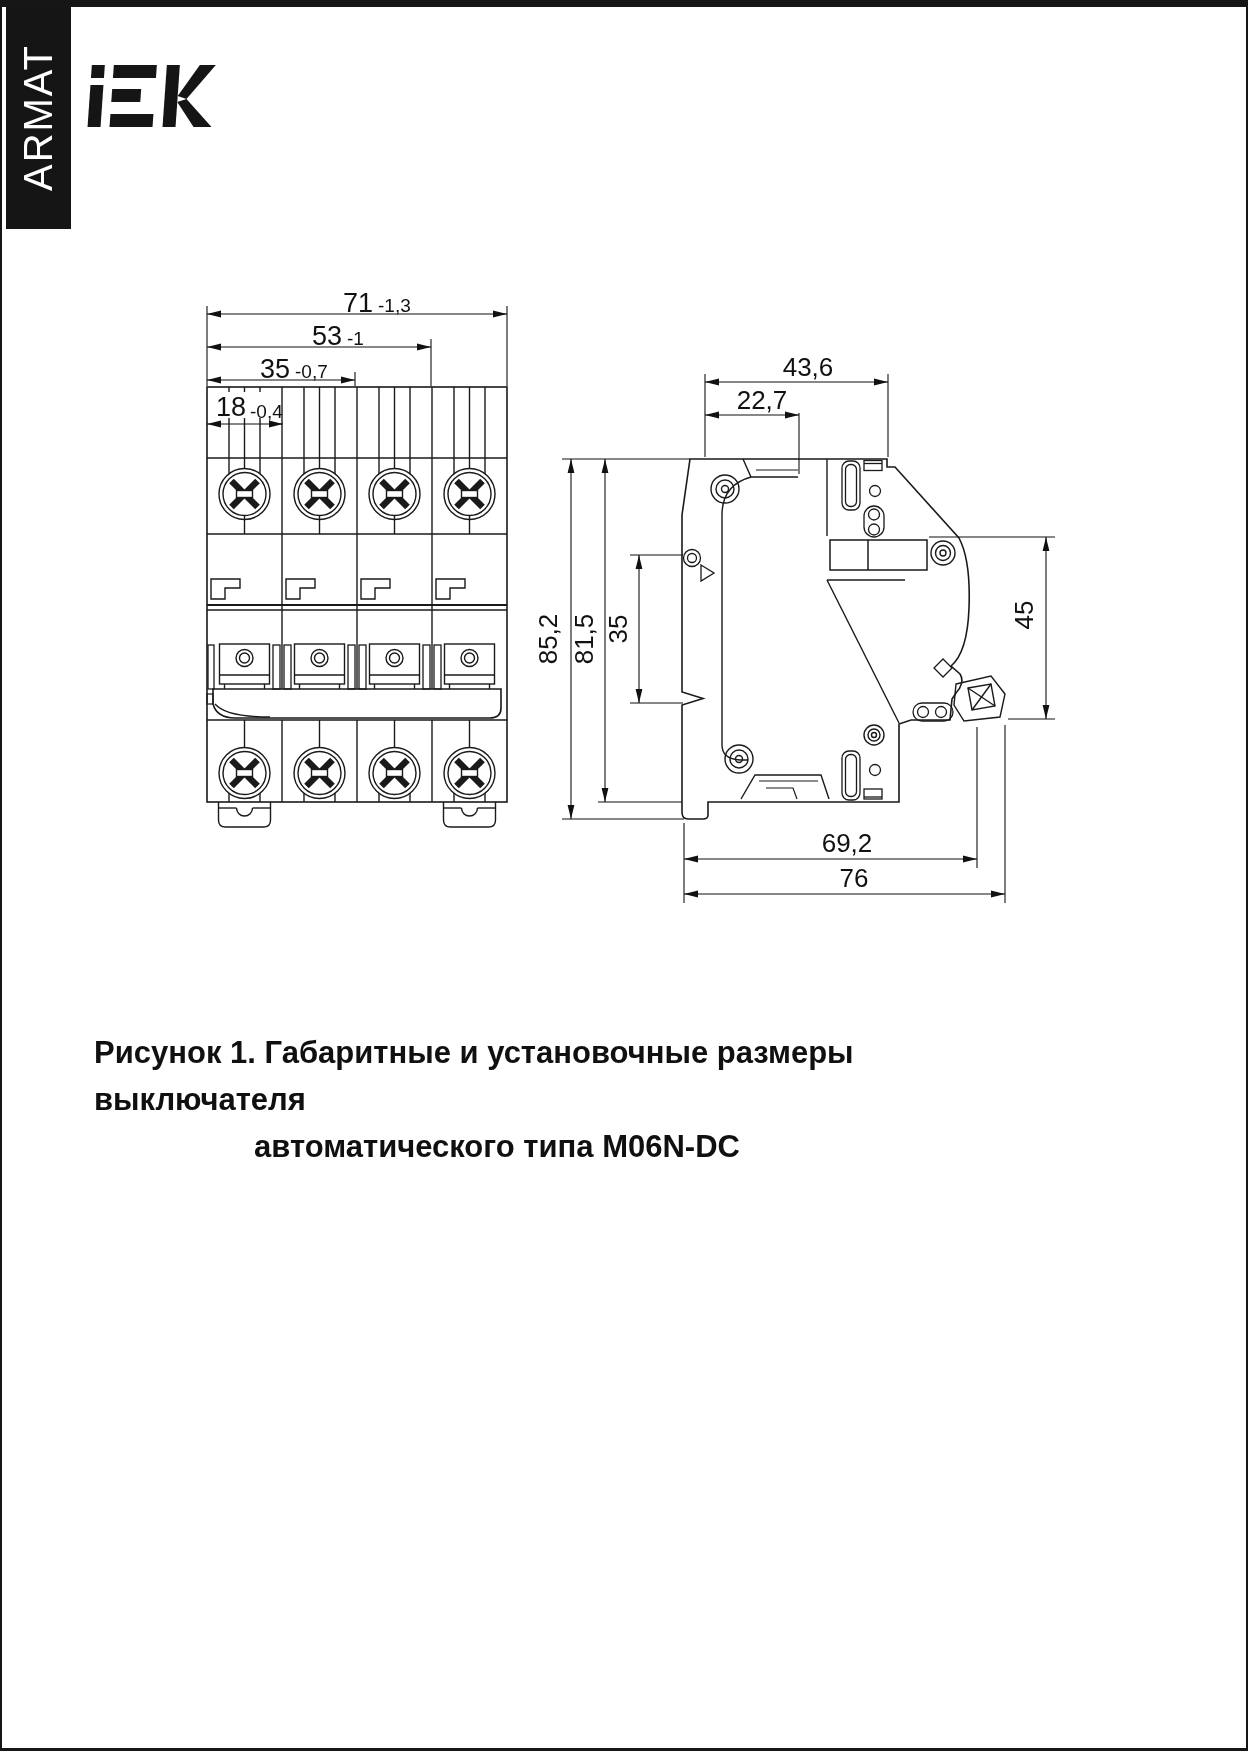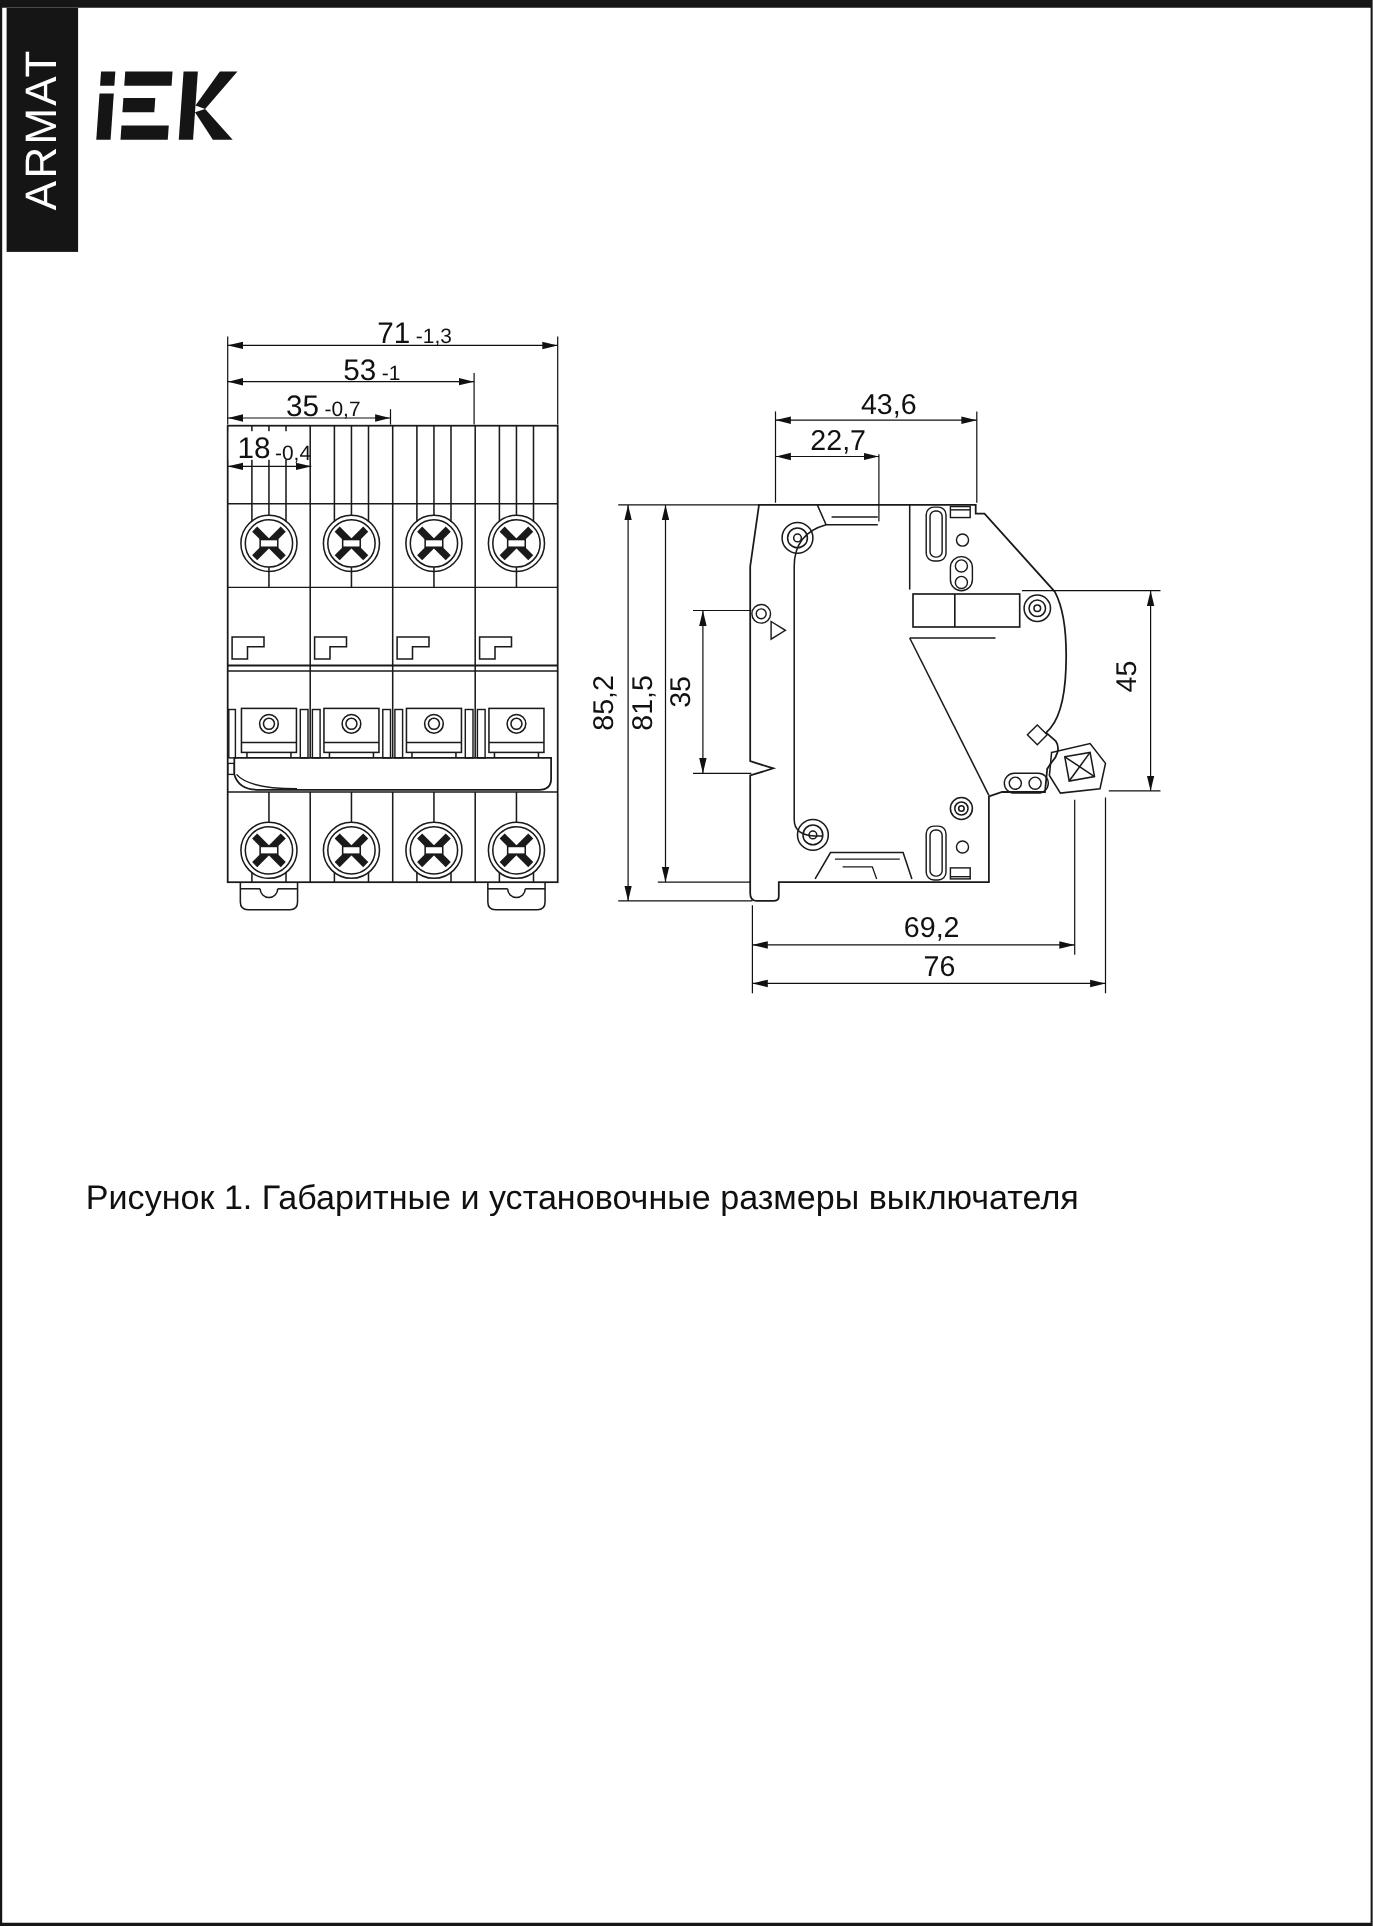--- a/index.html
+++ b/index.html
@@ -28,24 +28,23 @@
     letter-spacing:2px;
     font-weight:400;
   }
   .logo{position:absolute;left:86px;top:56px;}
   svg{position:absolute;overflow:visible;}
   svg text{font-family:"Liberation Sans", sans-serif;fill:#111;}
   .dimtxt{font-size:27px;}
   .toltxt{font-size:19px;}
   .sdimtxt{font-size:26px;}
   .caption{
-    position:absolute;left:76px;top:1022px;width:940px;
+    position:absolute;left:92px;top:1022px;width:940px;
     font-size:31px;color:#101010;line-height:47px;
-    font-weight:400;
-    margin-top:36px;
+    font-weight:700;
   }
   .caption .l2{margin-left:160px;}
 </style>
 </head>
 <body>
 
 <div class="page">
 
   <div class="banner">
     <span>ARMAT</span>
@@ -361,15 +360,16 @@
     </g>
 
     <g>
       <line x1="682" y1="887" x2="1003" y2="887" stroke="#111" stroke-width="1.1" marker-start="url(#arrS)" marker-end="url(#arrS)"></line>
       <text class="sdimtxt" x="852" y="880" text-anchor="middle">76</text>
     </g>
   </svg>
 
   <div class="caption">
     <div>Рисунок 1. Габаритные и установочные размеры выключателя</div>
+    <div class="l2">автоматического типа M06N-DC</div>
   </div>
 
 </div>
 
 </body></html>

